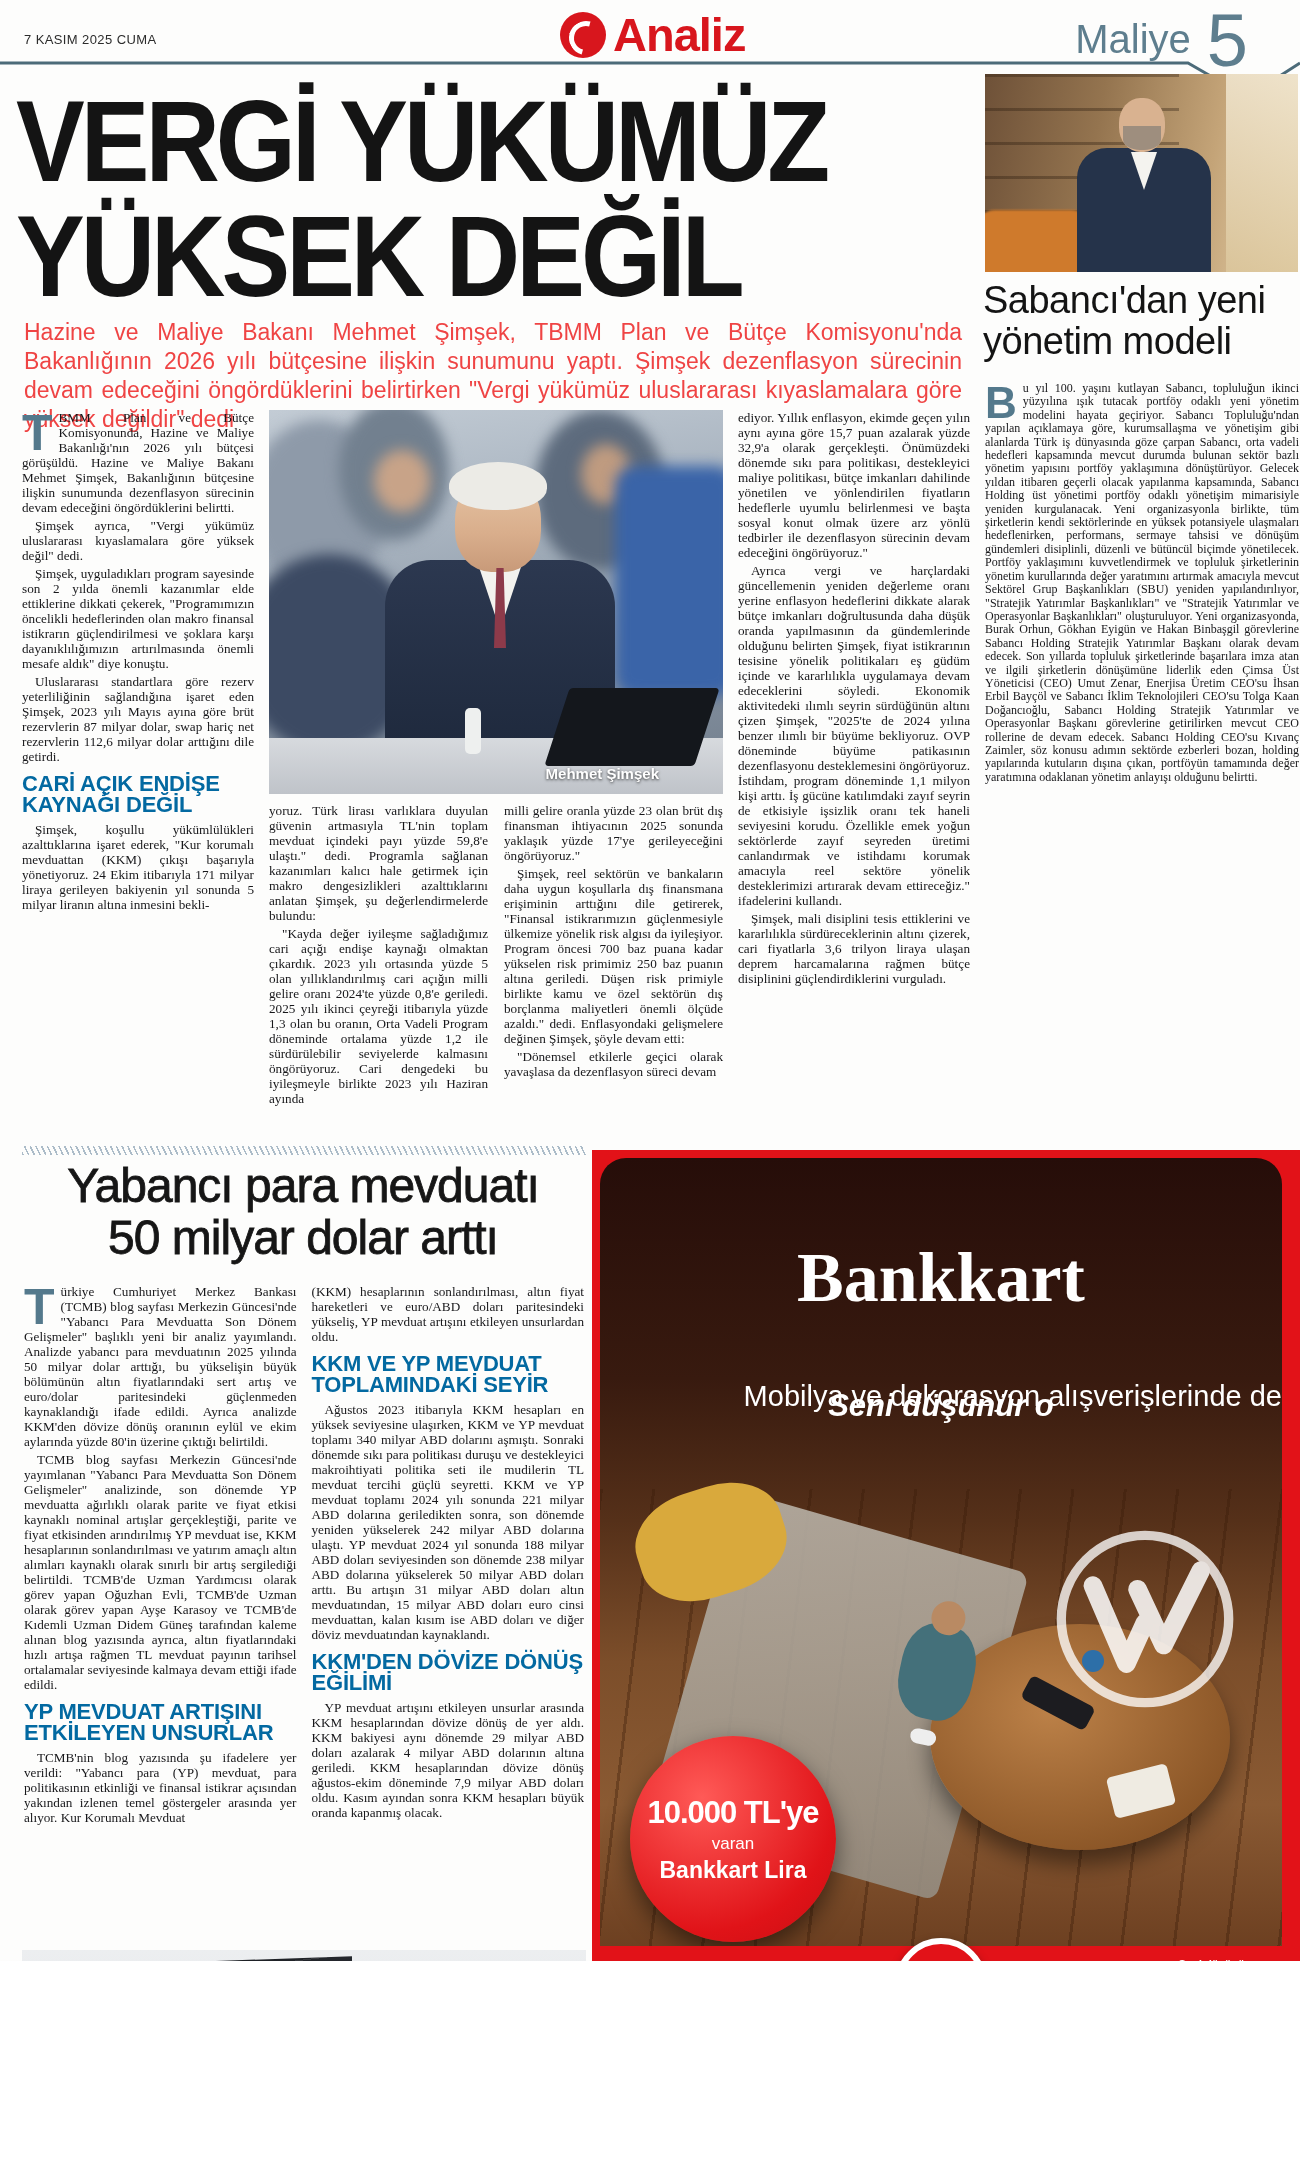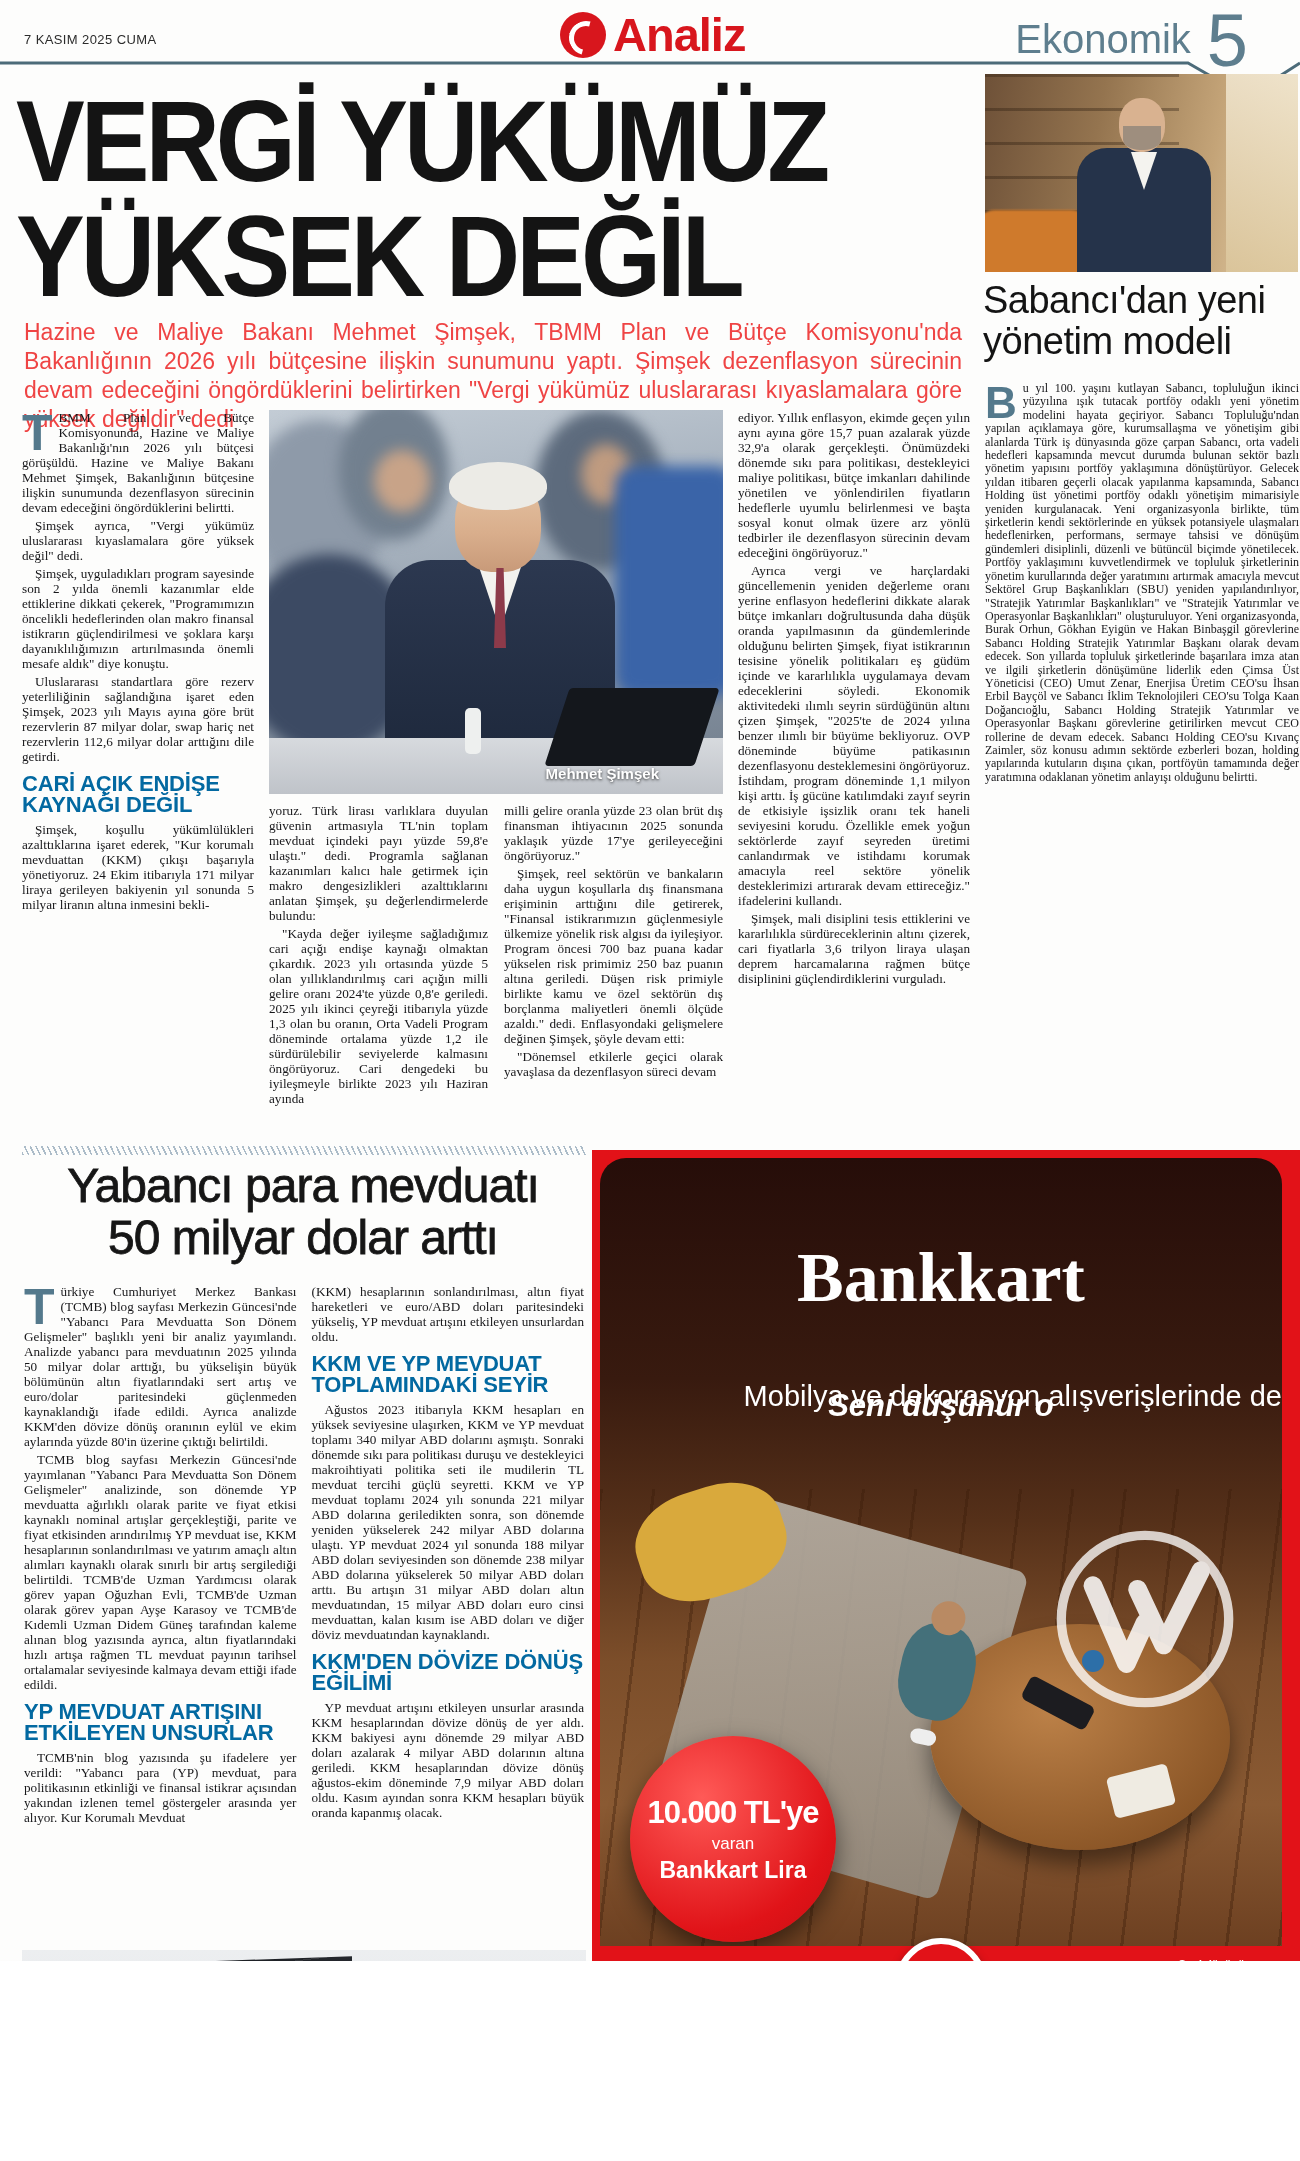--- a/index.html
+++ b/index.html
@@ -172,21 +172,21 @@
 
   <svg class="hdr-rule" width="1300" height="120">
     <path d="M0,63 H1188 L1247,97 L1300,63" fill="none" stroke="#4c6b79" stroke-width="3"></path>
   </svg>
   <div class="hdr-date">7 KASIM 2025 CUMA</div>
   <div class="logo">
     <span class="logo-icon"></span>
     <span class="logo-text">Analiz</span>
   </div>
   <div class="section">
-    <span class="section-name">Ekonomik</span>
+    <span class="section-name">Maliye</span>
     <span class="page-num">5</span>
   </div>
 
   <div class="mainhead">
     <span>VERGİ YÜKÜMÜZ</span>
     <span>YÜKSEK DEĞİL</span>
   </div>
   <div class="deck">Hazine ve Maliye Bakanı Mehmet Şimşek, TBMM Plan ve Bütçe Komisyonu'nda Bakanlığının 2026 yılı bütçesine ilişkin sunumunu yaptı. Şimşek dezenflasyon sürecinin devam edeceğini öngördüklerini belirtirken "Vergi yükümüz uluslararası kıyaslamalara göre yüksek değildir" dedi</div>
 
   <div class="main-cols art">

